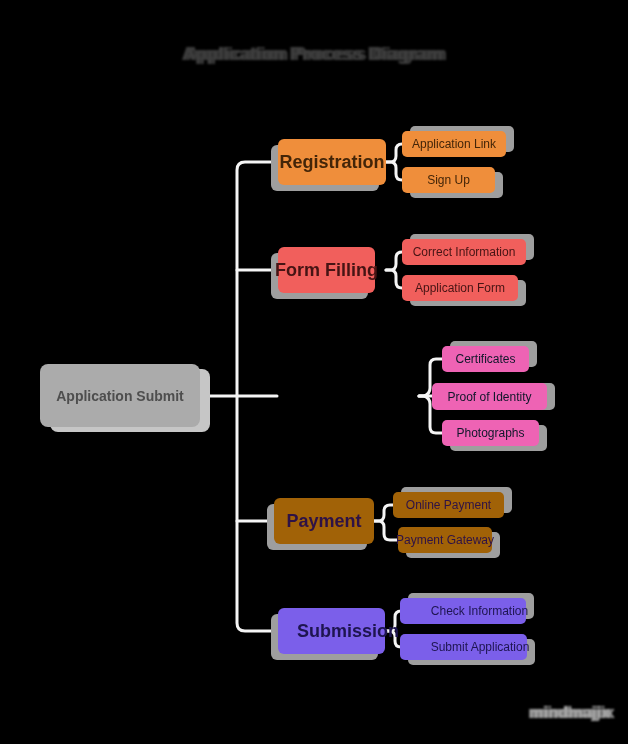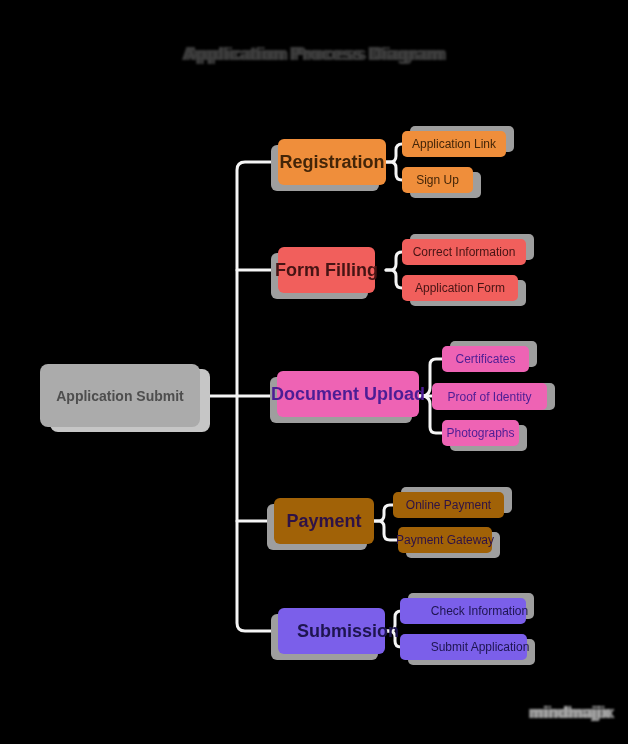--- a/index.html
+++ b/index.html
@@ -26,21 +26,21 @@
     position:absolute;display:flex;align-items:center;justify-content:center;
     box-sizing:border-box;text-align:left;cursor:pointer;
   }
   .node span{display:block;padding:0 6px;white-space:nowrap;}
   .root{background:#ababab;border-radius:8px;box-shadow:10px 5px 0 #c6c6c6;
         font-size:14px;font-weight:bold;color:#4e4e4e;}
   .parent{border-radius:6px;font-size:18px;font-weight:bold;}
   .child{border-radius:5px;font-size:12px;font-weight:normal;}
   .orange{background:#ef8e3b;color:#432508;}
   .red{background:#f15f5c;color:#461414;}
-  .pink{background:#ee63b4;color:#4c1d95;}
+  .pink{background:#ee63b4;color:#0f172a;}
   .purple{background:#a16207;color:#2e1246;}
   .violet{background:#7b5fea;color:#1e1550;padding-left:33px;}
   .sh-bl{box-shadow:-7px 6px 0 #9e9e9e;}
   .sh-tr{box-shadow:8px -5px 0 #9e9e9e;}
   .sh-br{box-shadow:8px 5px 0 #9e9e9e;}
   .sh-r{box-shadow:8px 0 0 #9e9e9e;}
 </style>
 </head>
 <body>
 
@@ -76,44 +76,41 @@
   <div class="node root" style="left:40px;top:364px;width:160px;height:63px;">
     <span>Application Submit</span>
   </div>
 
   <div class="node parent orange sh-bl" style="left:278px;top:139px;width:108px;height:46px;">
     <span>Registration</span>
   </div>
   <div class="node child orange sh-tr" style="left:402px;top:131px;width:104px;height:26px;">
     <span>Application Link</span>
   </div>
-  <div class="node child orange sh-br" style="left:402px;top:167px;width:71px;height:26px;">
+  <div class="node child orange sh-br" style="left:402px;top:167px;width:93px;height:26px;">
     <span>Sign Up</span>
   </div>
 
   <div class="node parent red sh-bl" style="left:278px;top:247px;width:97px;height:46px;">
     <span>Form Filling</span>
   </div>
   <div class="node child red sh-tr" style="left:402px;top:239px;width:124px;height:26px;">
     <span>Correct Information</span>
   </div>
   <div class="node child red sh-br" style="left:402px;top:275px;width:116px;height:26px;">
     <span>Application Form</span>
   </div>
 
-  <div class="node parent pink sh-bl" style="left:277px;top:371px;width:142px;height:46px;">
-    <span>Document Upload</span>
-  </div>
   <div class="node child pink sh-tr" style="left:442px;top:346px;width:87px;height:26px;">
     <span>Certificates</span>
   </div>
   <div class="node child pink sh-r" style="left:432px;top:383px;width:115px;height:27px;">
     <span>Proof of Identity</span>
   </div>
-  <div class="node child pink sh-br" style="left:442px;top:420px;width:77px;height:26px;">
+  <div class="node child pink sh-br" style="left:442px;top:420px;width:97px;height:26px;">
     <span>Photographs</span>
   </div>
 
   <div class="node parent purple sh-bl" style="left:274px;top:498px;width:100px;height:46px;">
     <span>Payment</span>
   </div>
   <div class="node child purple sh-tr" style="left:393px;top:492px;width:111px;height:26px;">
     <span>Online Payment</span>
   </div>
   <div class="node child purple sh-br" style="left:398px;top:527px;width:94px;height:26px;">

